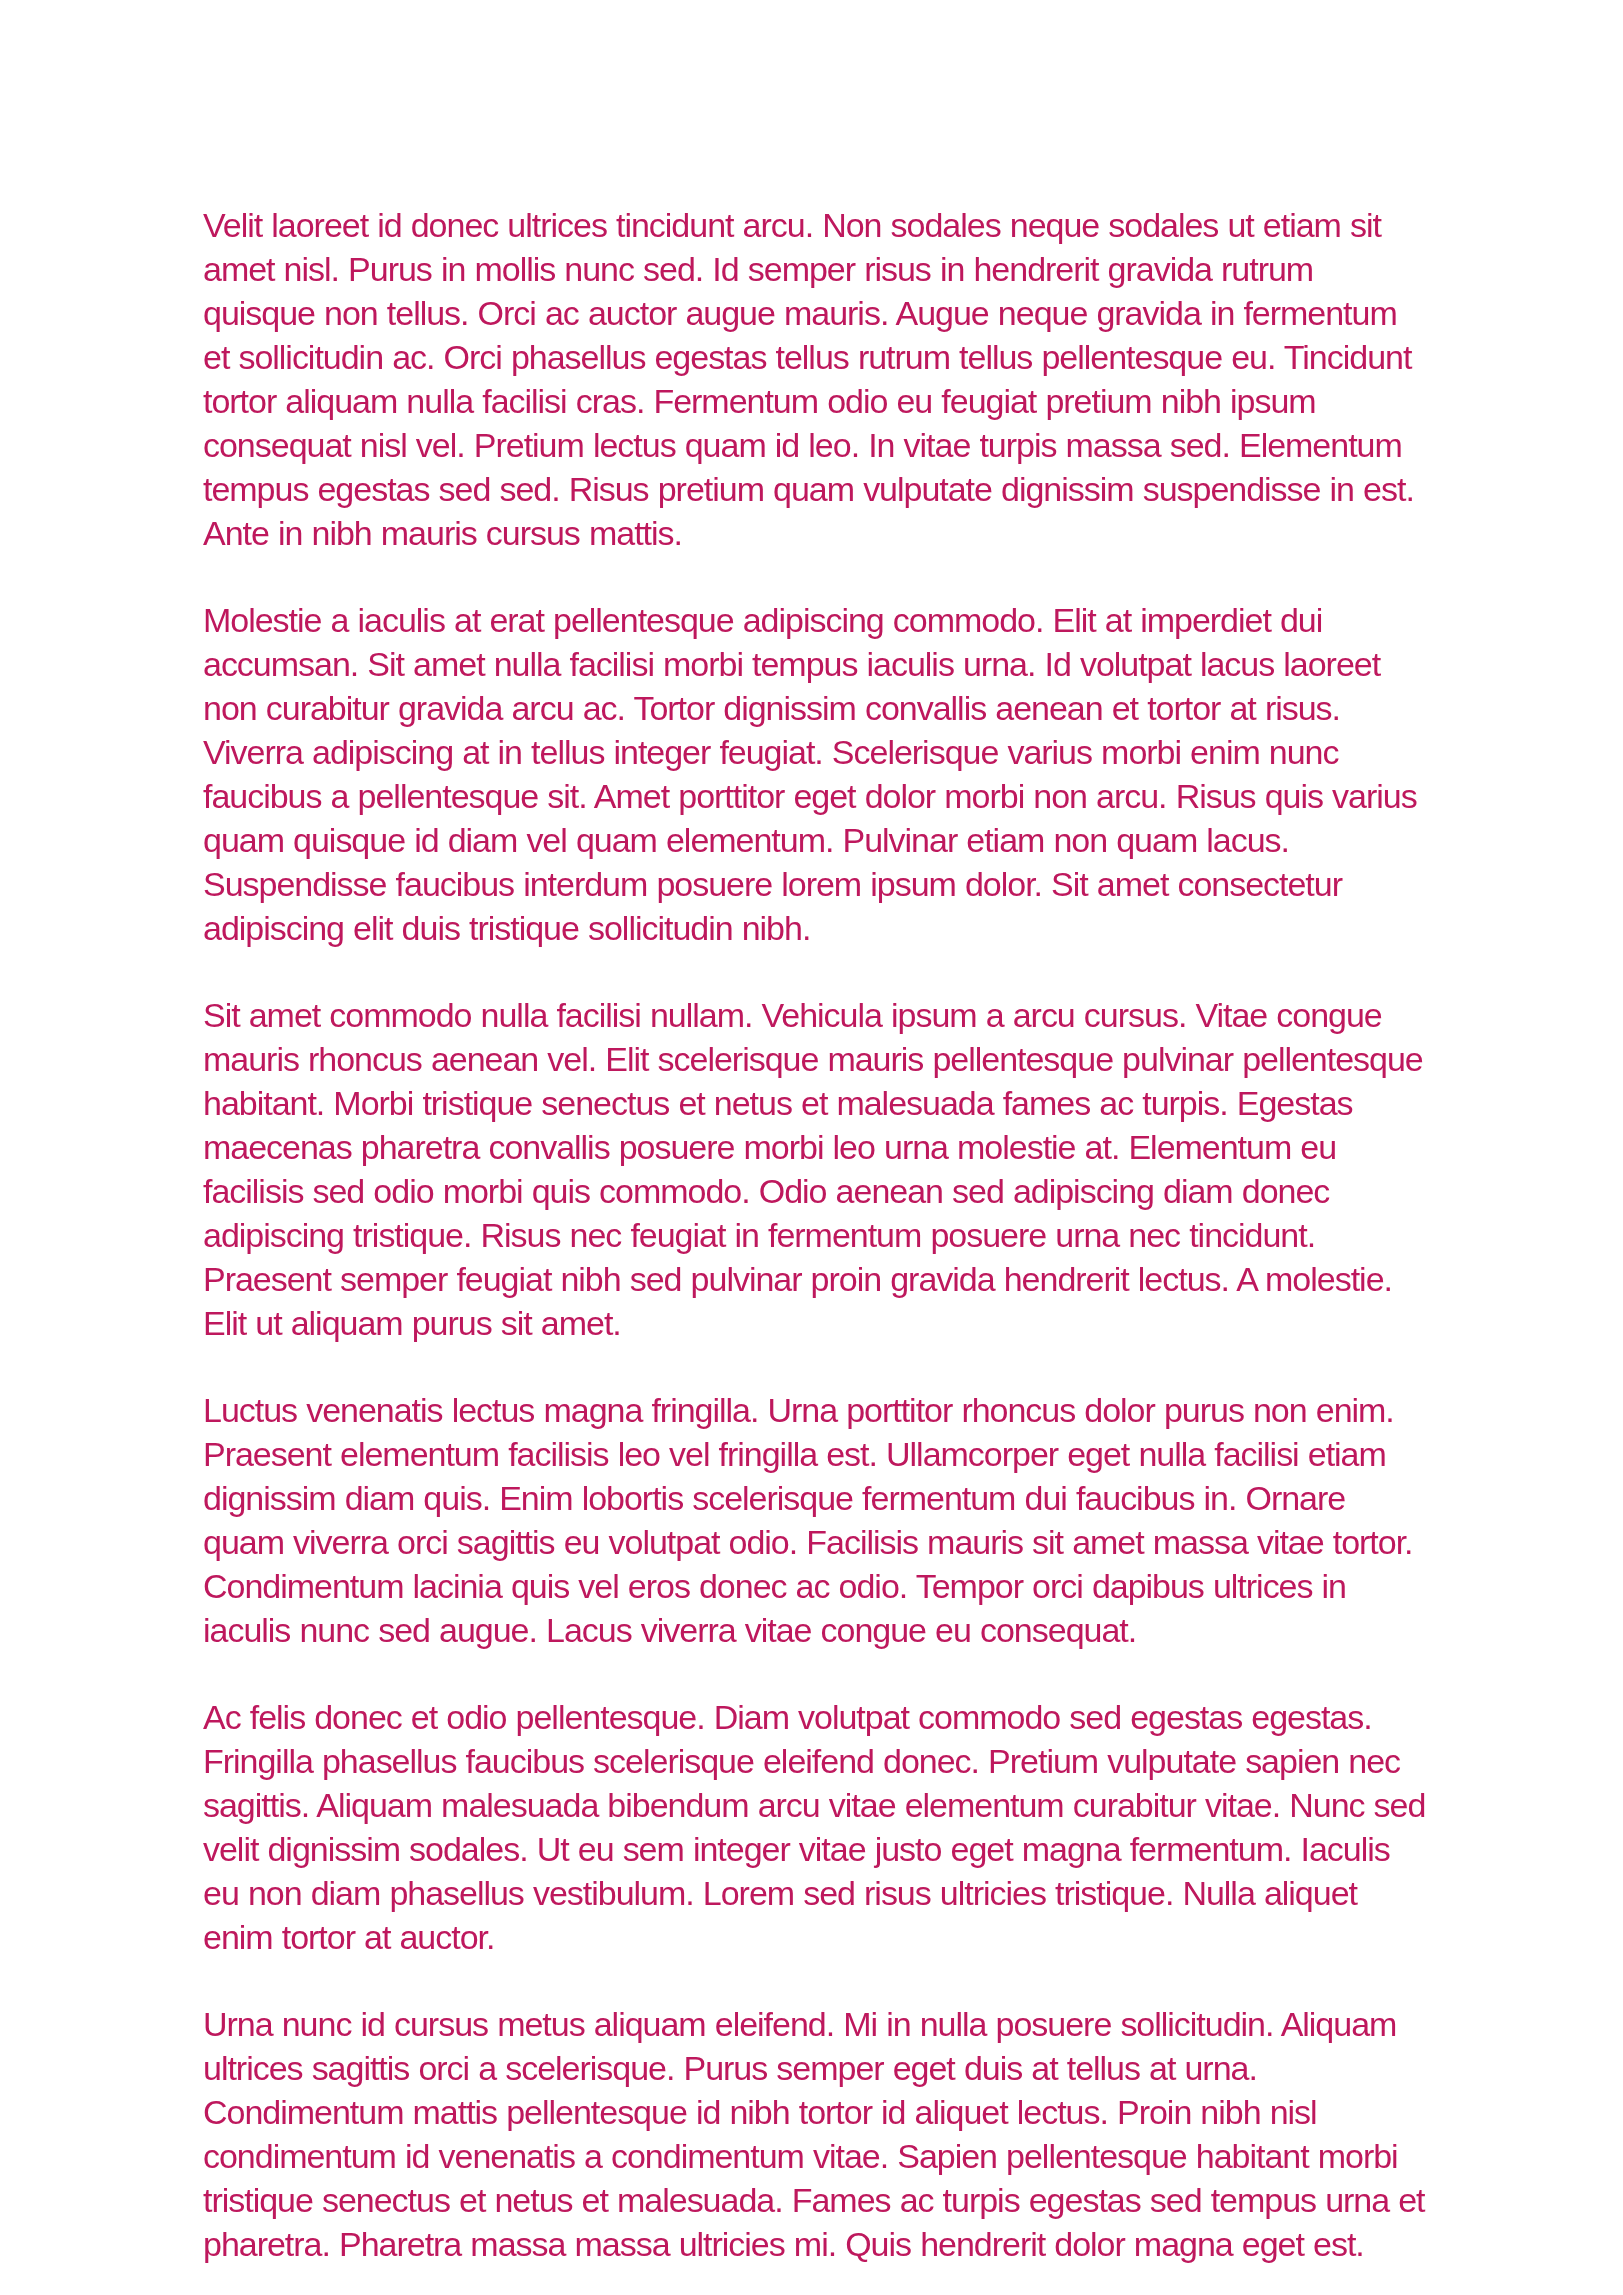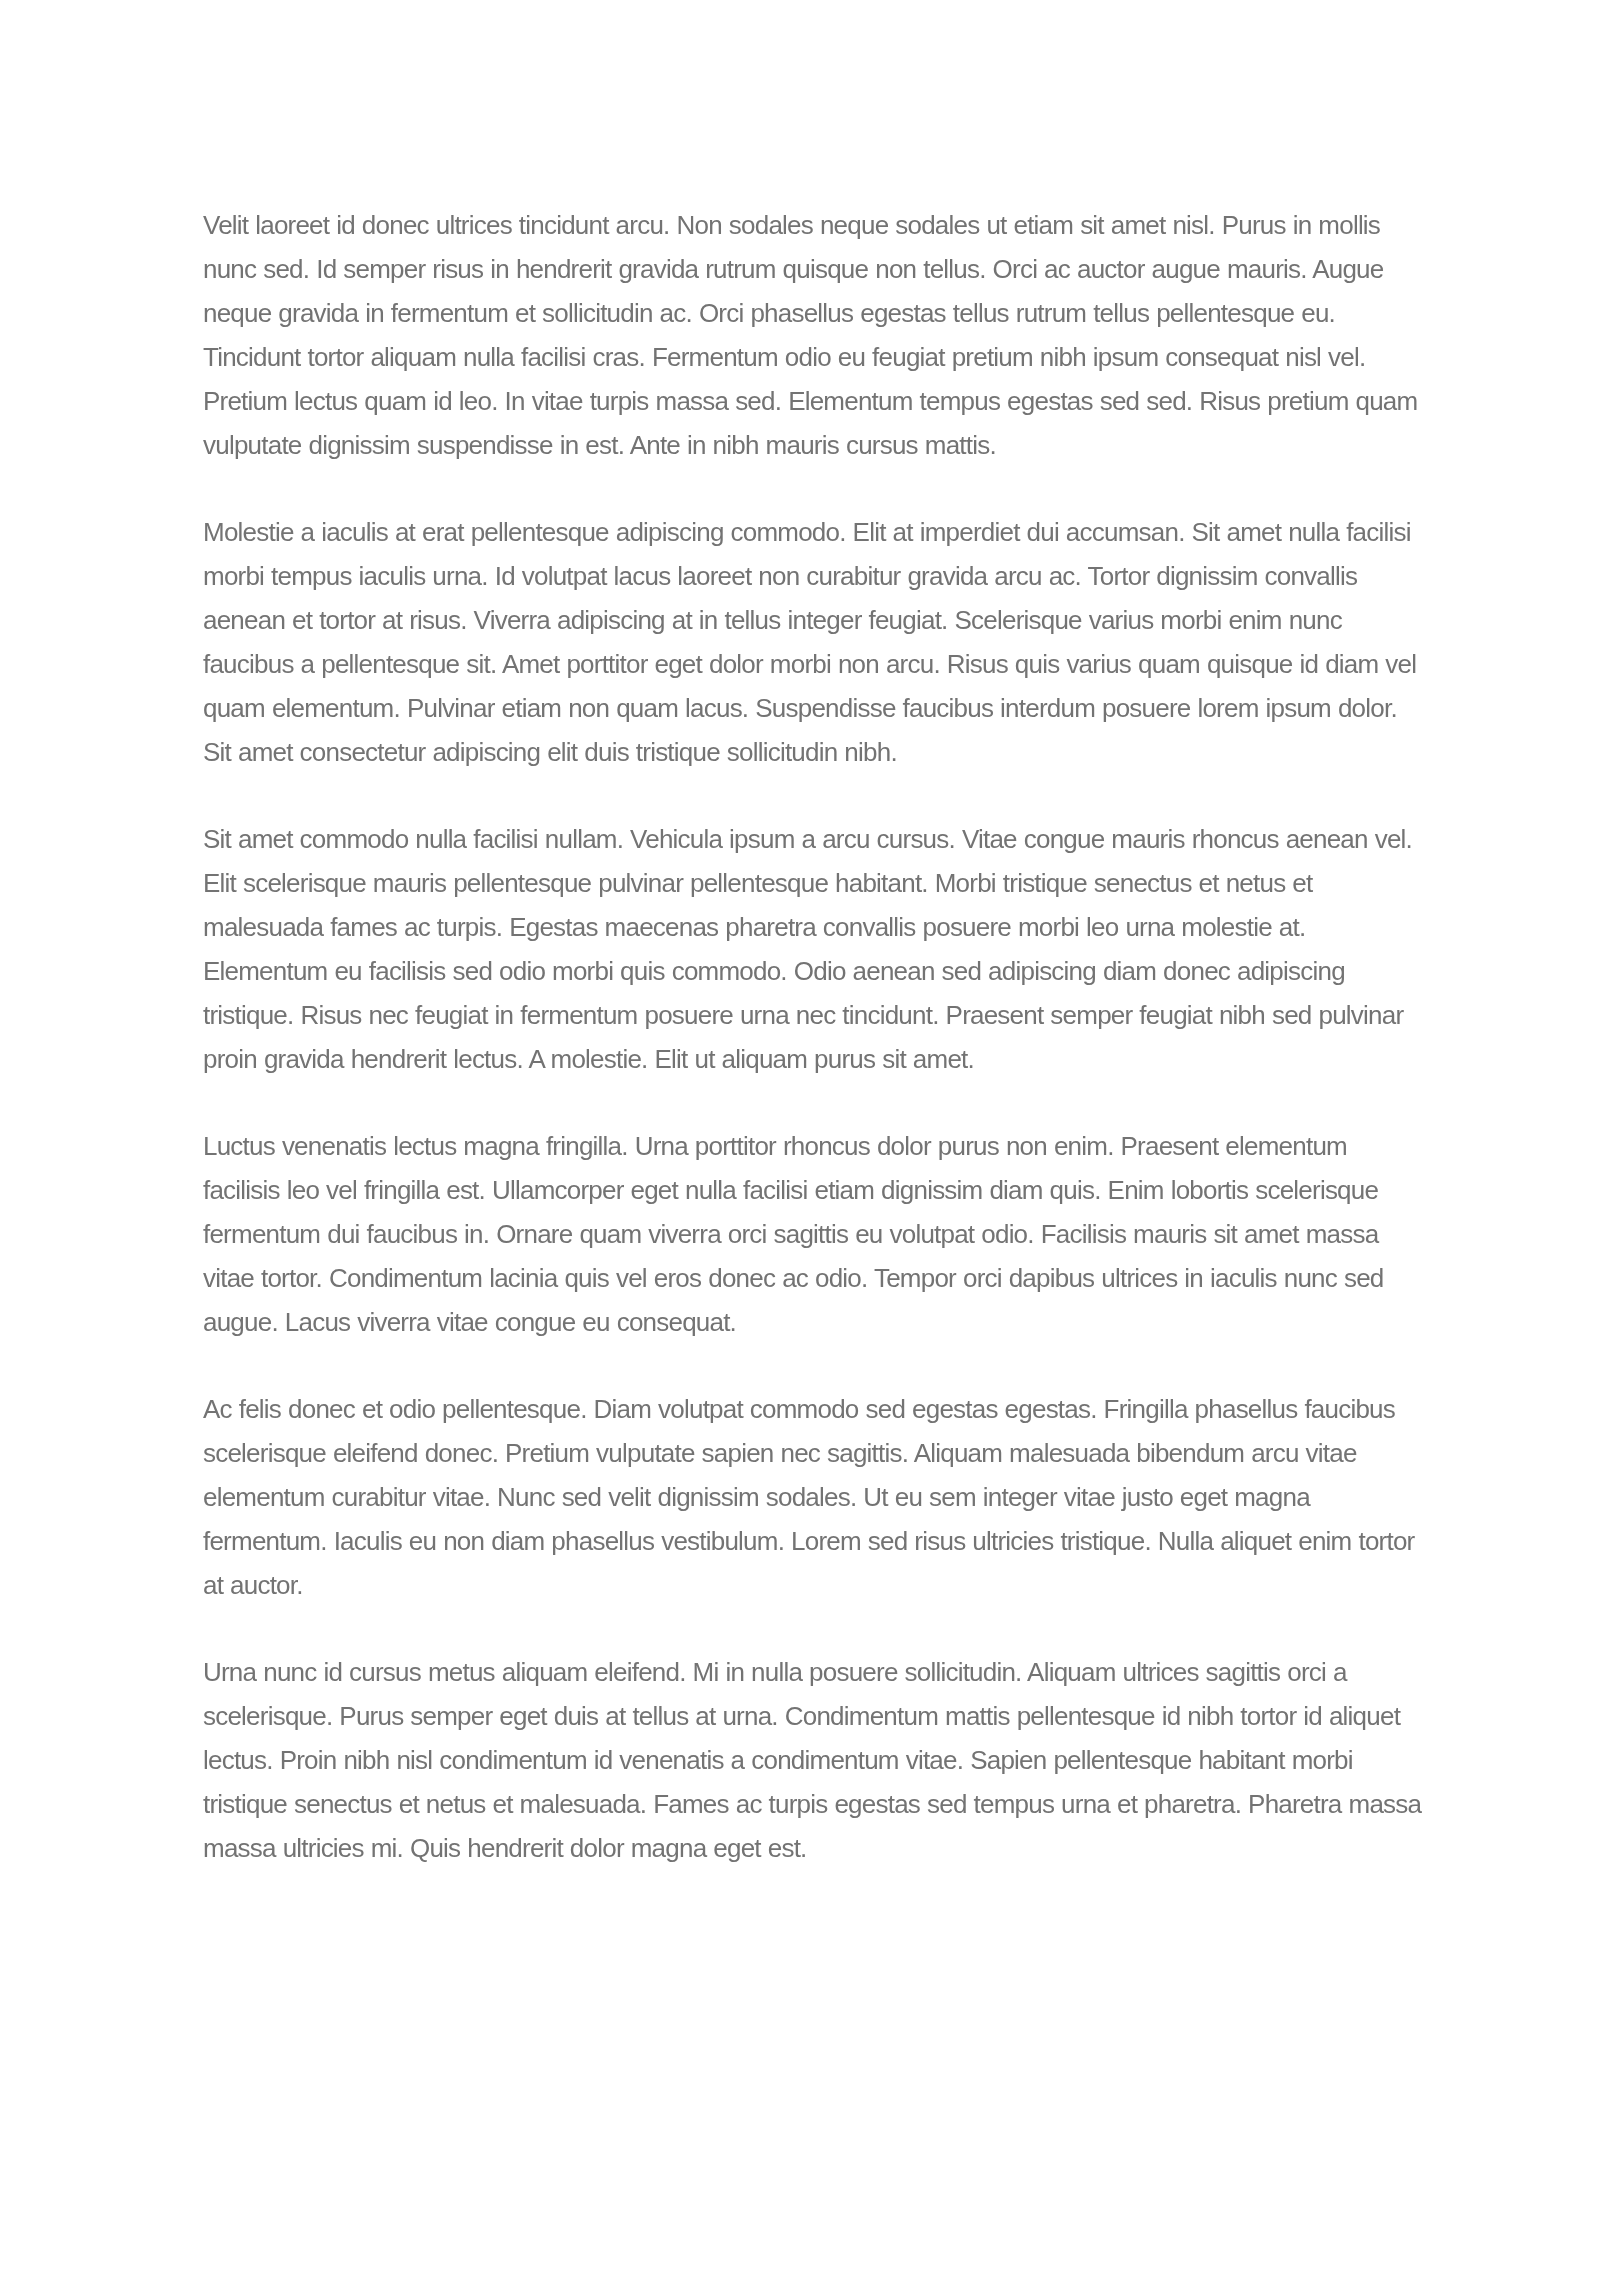--- a/index.html
+++ b/index.html
@@ -10,24 +10,24 @@
   .page {
     position: relative;
     width: 1623px;
     height: 2295px;
     margin: 0 auto;
     background: #ffffff;
     box-sizing: border-box;
     padding: 203px 196px 0 203px;
     overflow: hidden;
     font-family: "Liberation Sans", sans-serif;
-    font-size: 26px;
+    font-size: 34px;
     letter-spacing: -0.03em;
     line-height: 44px;
-    color: #737373;
+    color: #be185d;
     text-align: left;
   }
   .page p.para {
     margin: 0 0 43px 0;
     padding: 0;
     word-spacing: 0.02em;
   }
 </style>
 </head>
 <body>

